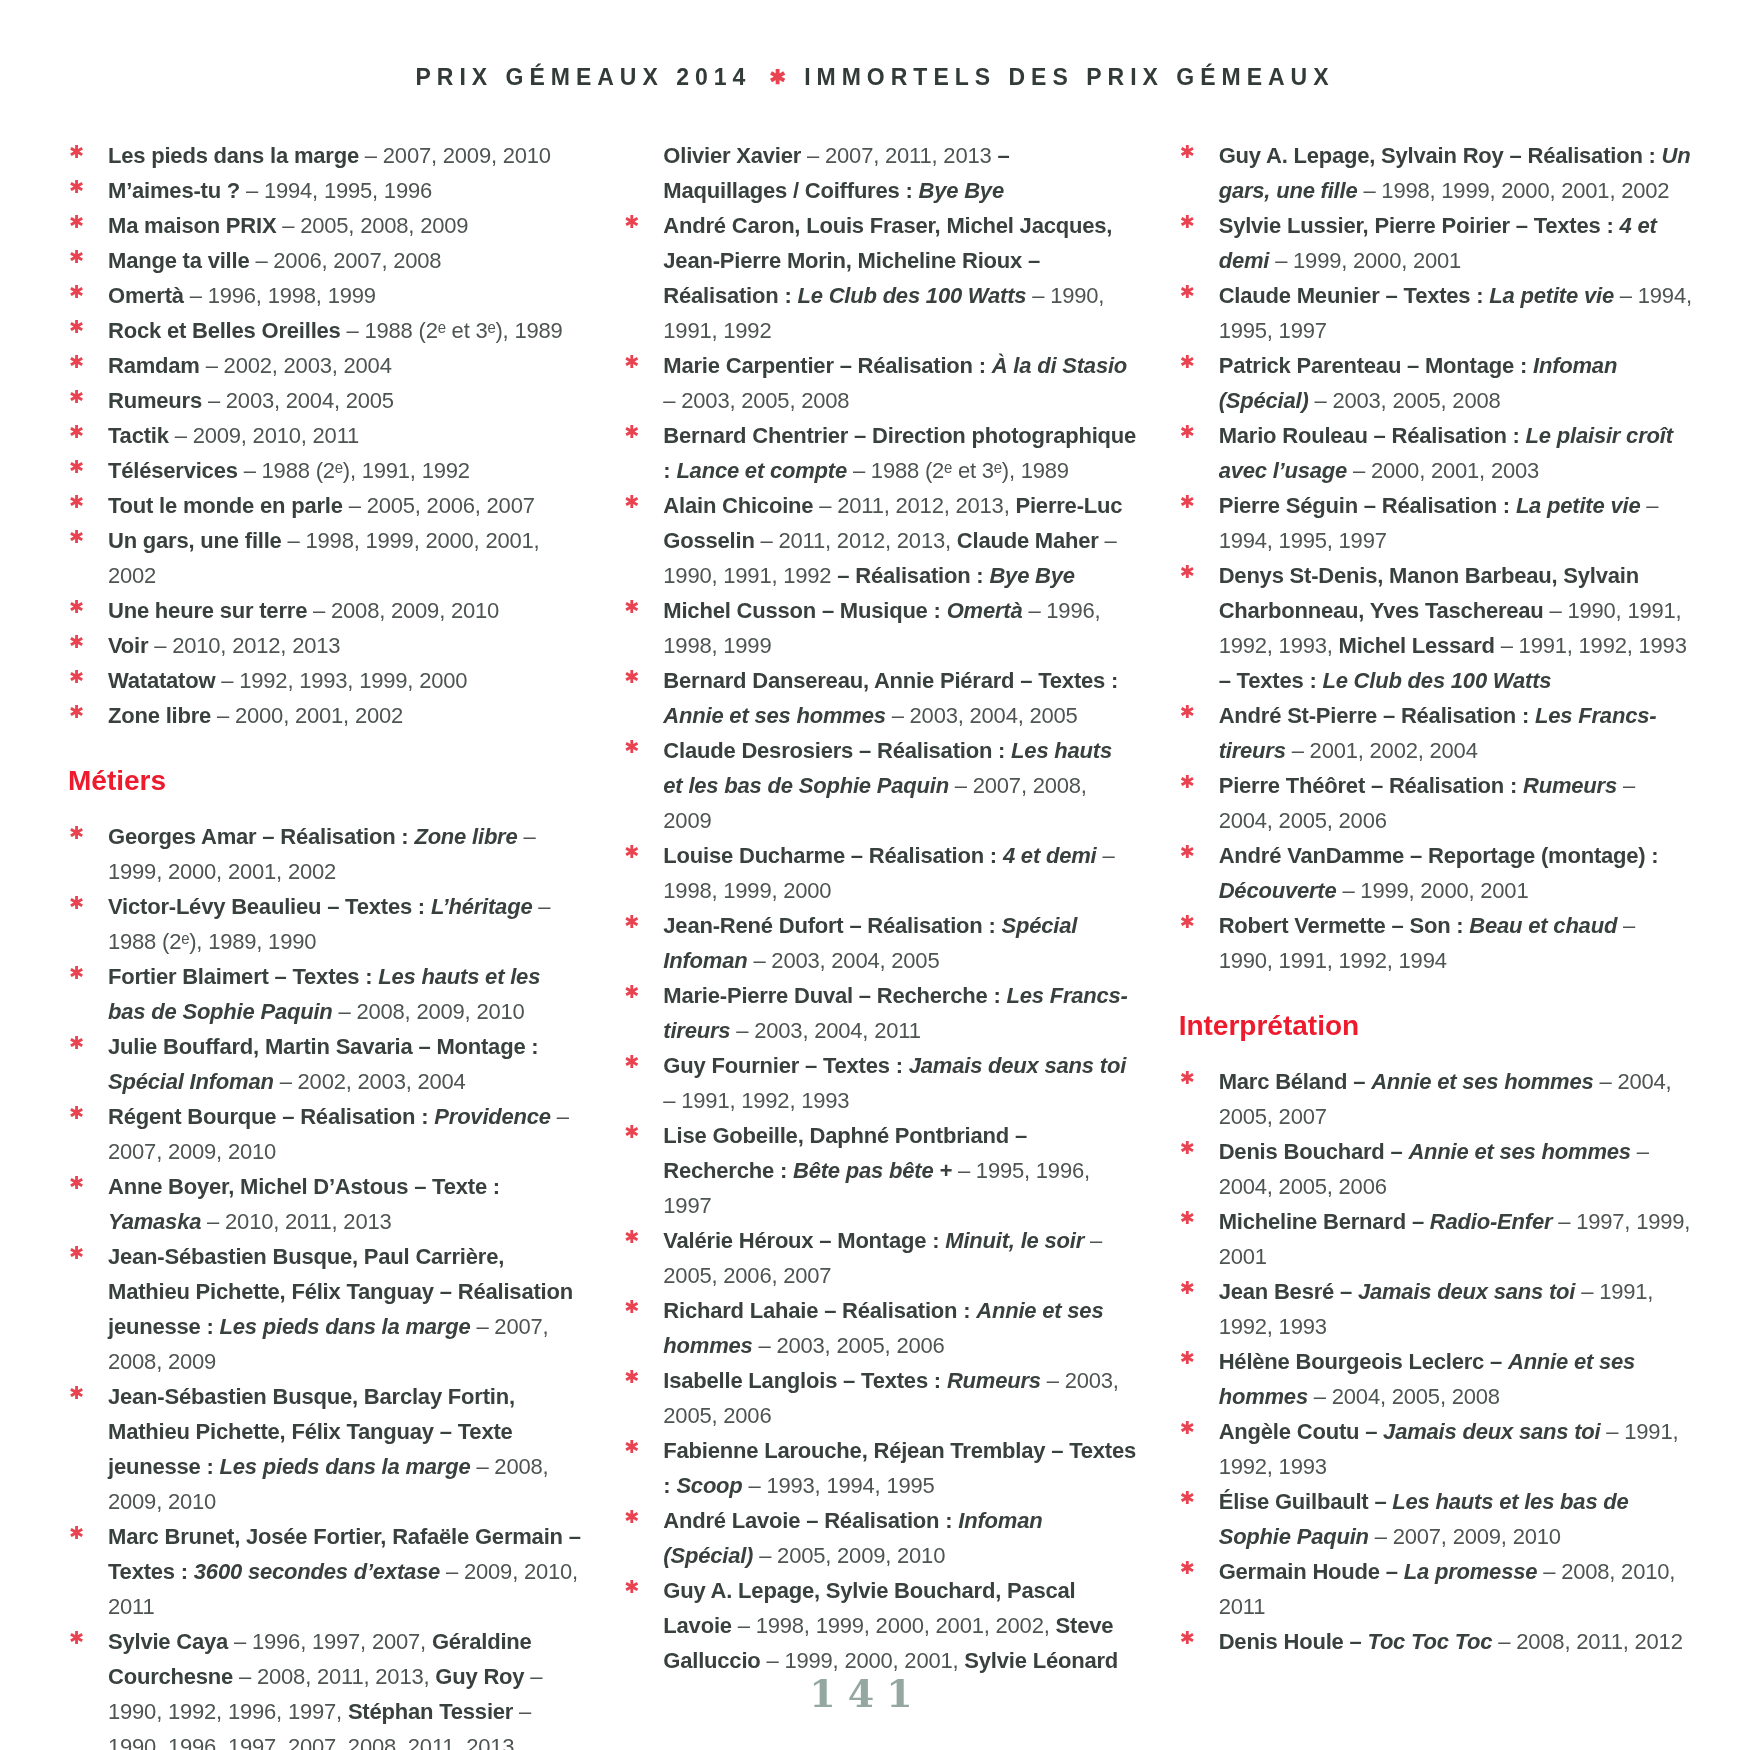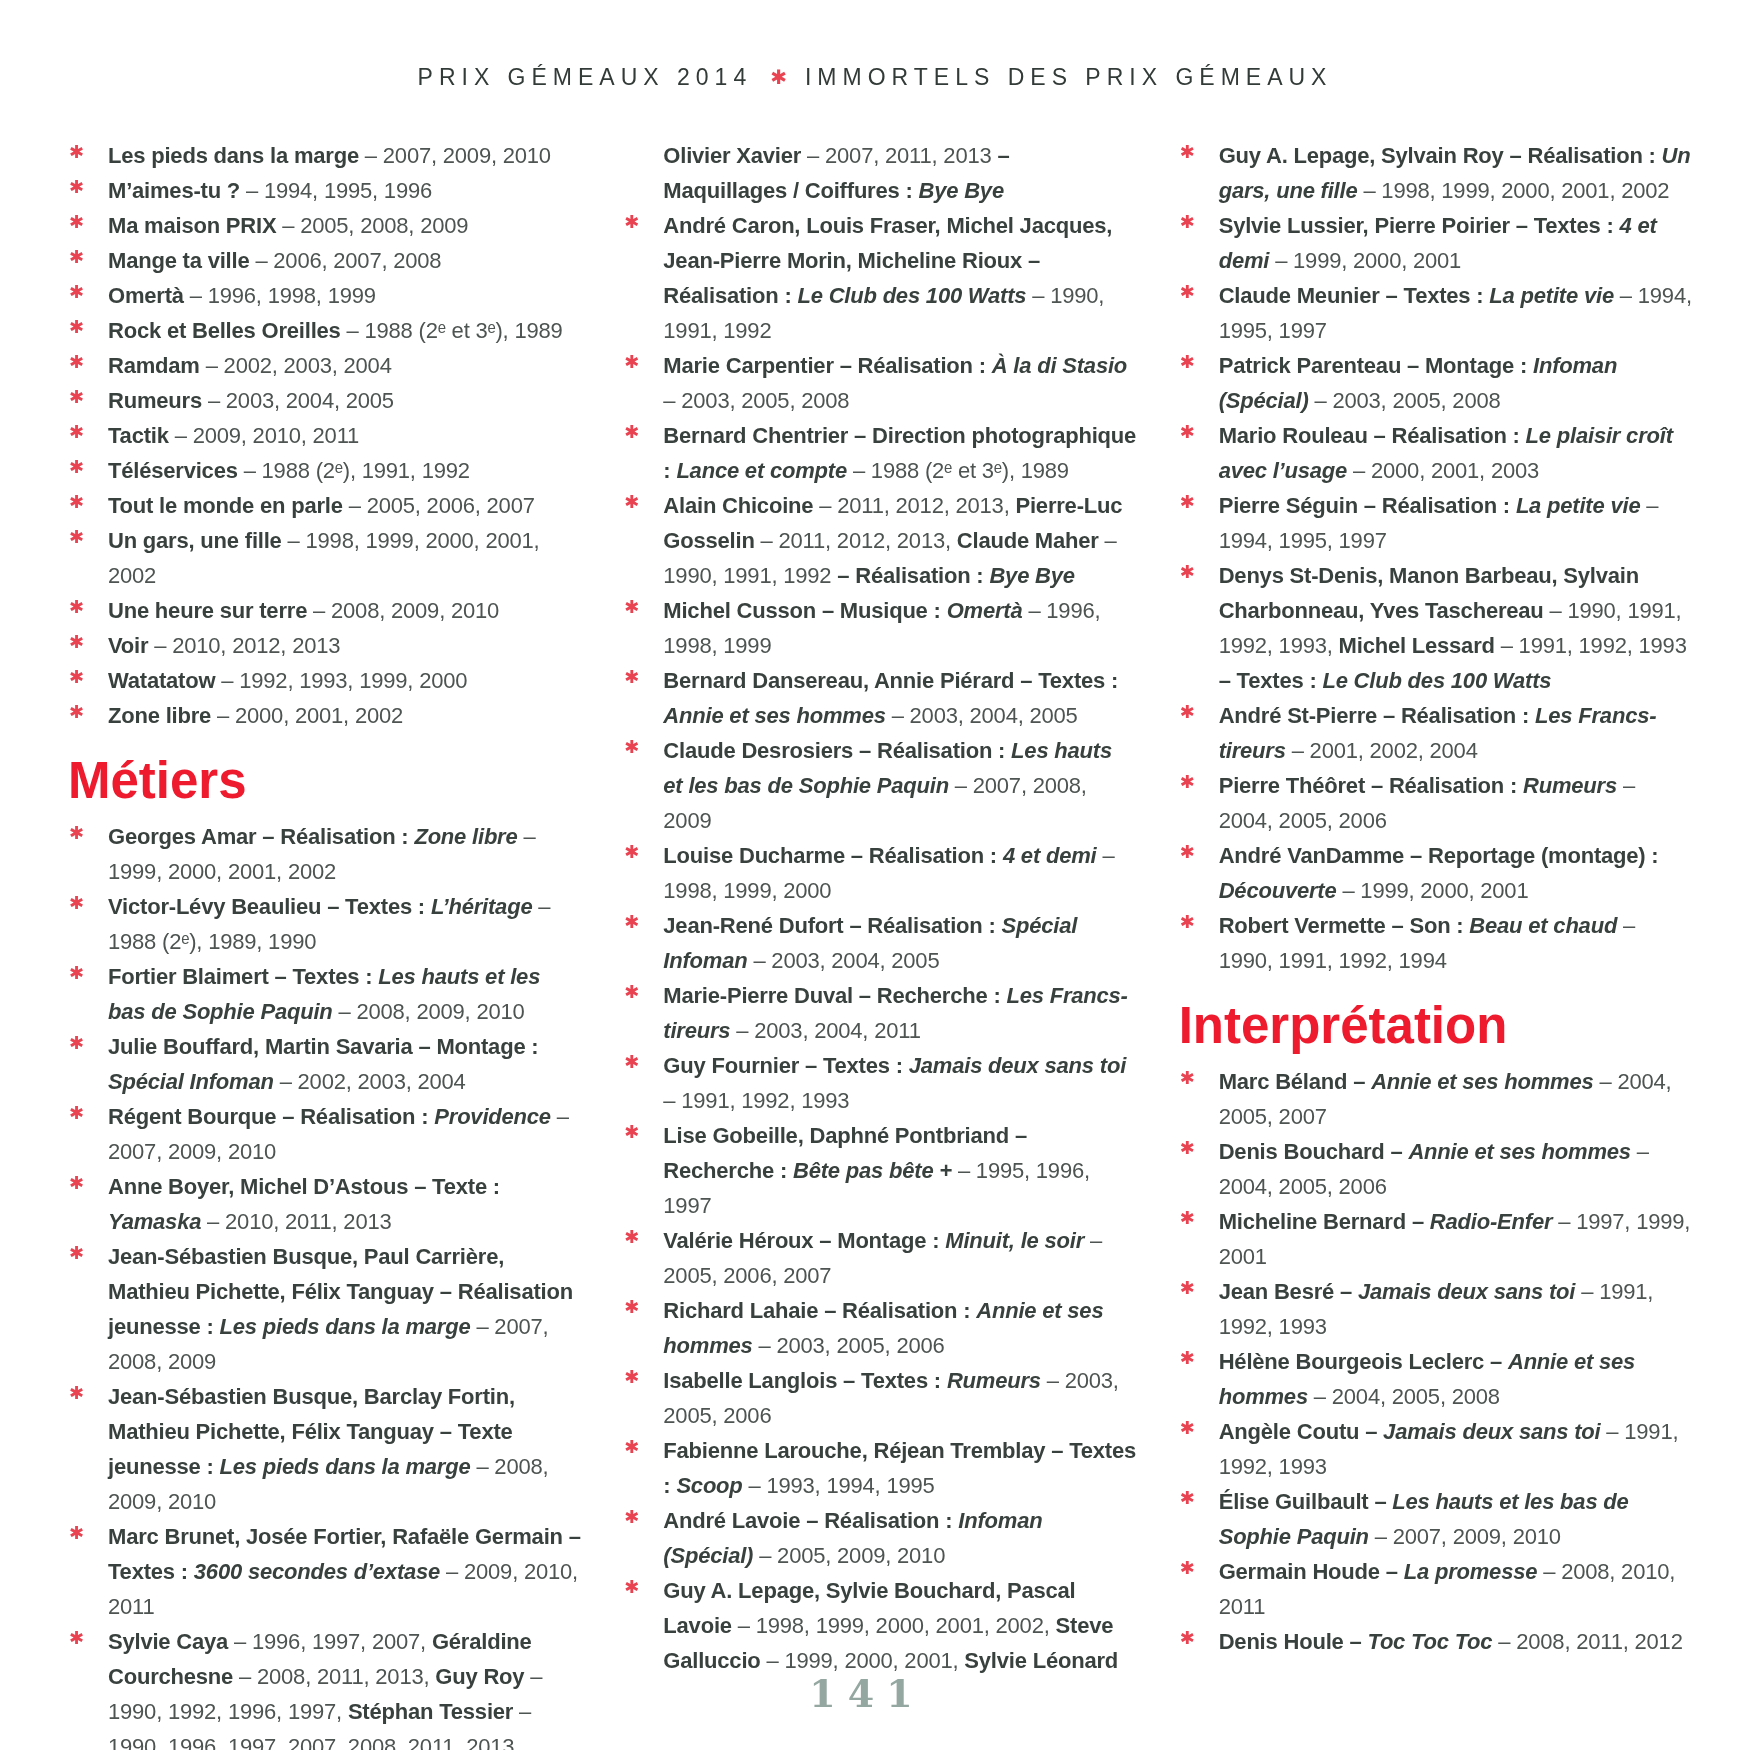--- a/index.html
+++ b/index.html
@@ -13,21 +13,21 @@
   .page{
     position:relative;
     width:1750px;height:1750px;
     background:#ffffff;
     overflow:hidden;
     font-family:"Liberation Sans", sans-serif;
   }
   .header{
     position:absolute;top:64px;left:0;right:0;
     text-align:center;
-    font-weight:normal;font-size:23px;letter-spacing:6px;
+    font-weight:bold;font-size:23px;letter-spacing:6px;
     color:#333b39;
     white-space:nowrap;
   }
   .header .star{
     color:var(--star);
     font-size:20px;
     padding:0 18px;
     letter-spacing:0;
     vertical-align:1px;
   }
@@ -48,21 +48,21 @@
     position:absolute;left:1px;top:5px;
     color:var(--star);
     font-size:18px;line-height:1;
   }
   .seg-b{font-weight:bold;color:var(--body);}
   .seg-i{font-weight:bold;font-style:italic;color:var(--body);}
   .seg-r{font-weight:normal;color:var(--years);}
   .heading{
     color:var(--accent);
     font-weight:bold;
-    font-size:51px;line-height:44px;
+    font-size:28px;line-height:44px;
     margin:26px 0 16px 0;
   }
   .pagenum{
     position:absolute;bottom:34px;left:0;right:16px;
     text-align:center;
     font-family:"DejaVu Serif", serif;
     font-weight:bold;
     font-size:38px;
     letter-spacing:12px;
     color:var(--pagenum);

